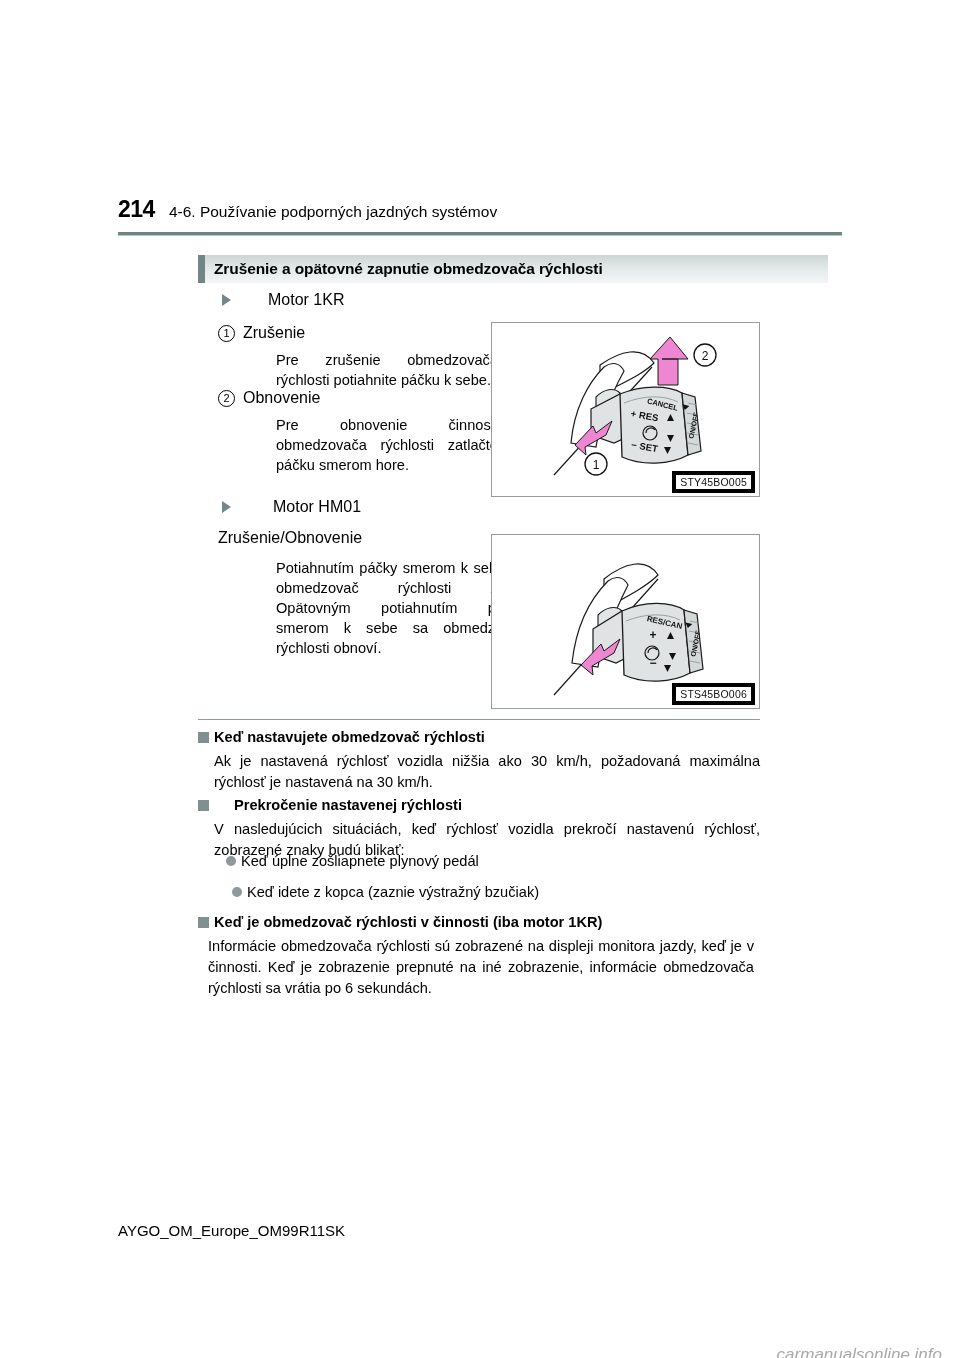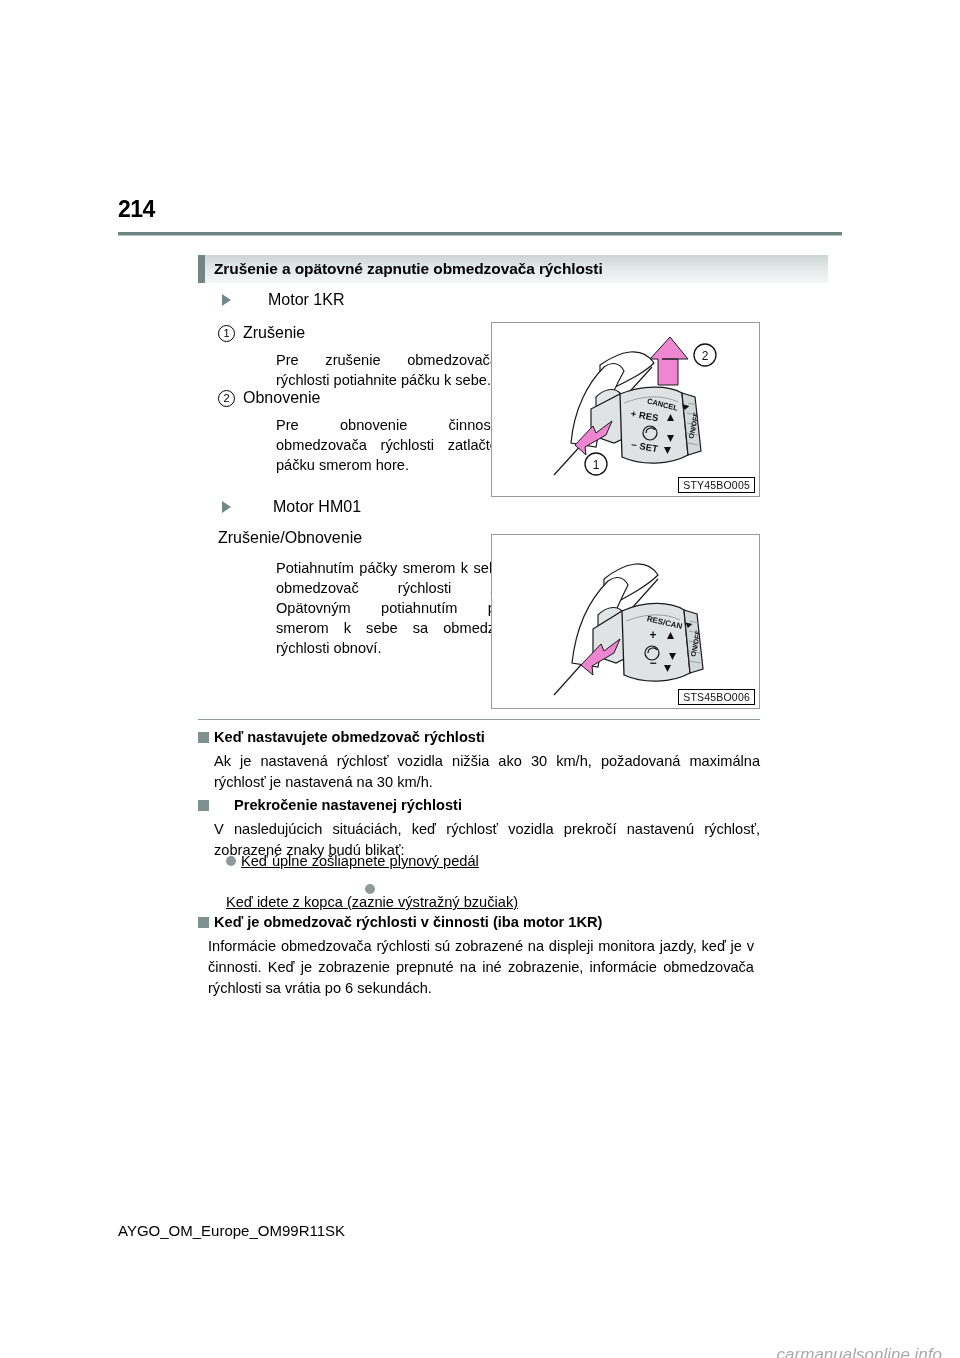--- a/index.html
+++ b/index.html
@@ -126,21 +126,21 @@
     border: 1px solid #9a9a9a;
     background: #ffffff;
     box-sizing: border-box;
   }
   .figure-caption {
     position: absolute;
     right: 4px;
     bottom: 3px;
     font-size: 10.5px;
     letter-spacing: 0.2px;
-    border: 1px solid #000000;
+    border: 4px solid #000000;
     padding: 1px 4px 1px 4px;
     background: #fff;
     color: #111;
   }
 
   
   .note-head {
     position: absolute;
     font-size: 14.6px;
     font-weight: bold;
@@ -157,21 +157,20 @@
     position: absolute;
     font-size: 14.6px;
     line-height: 21px;
     text-align: justify;
   }
   .dot-item {
     position: absolute;
     font-size: 14.6px;
     display: flex;
     align-items: center;
-    text-decoration: underline;
   }
   .dot-marker {
     width: 10px; height: 10px;
     background: #8d9a9a;
     border-radius: 50%;
     margin-right: 5px;
     flex: 0 0 auto;
   }
 
   .bottom-rule {
@@ -197,20 +196,21 @@
     font-size: 17px;
     color: #a9a9a9;
     font-style: italic;
   }
 </style>
 </head>
 <body>
 
 <div class="page-header">
   <div class="page-number">214</div>
+  <div class="page-chapter">4-6. Používanie podporných jazdných systémov</div>
 </div>
 <div class="header-rule"></div>
 <div class="header-rule-thin"></div>
 
 <div class="section-bar">
   <div class="section-bar-accent"></div>
   <div class="section-bar-title">Zrušenie a opätovné zapnutie obmedzovača rýchlosti</div>
 </div>
 
 <div class="tri-heading" style="left:222px; top:291px;gap:28px;">
@@ -316,21 +316,21 @@
 <div class="note-head" style="left:198px; top:797px;gap:20px;">
   <span class="sq-marker"></span>
   <span>Prekročenie nastavenej rýchlosti</span>
 </div>
 <div class="note-body" style="left:214px; top:819px; width:546px;">V nasledujúcich situáciách, keď rýchlosť vozidla prekročí nastavenú rýchlosť, zobrazené znaky budú blikať:</div>
 
 <div class="dot-item" style="left:226px; top:853px;">
   <span class="dot-marker"></span>
   <span>Keď úplne zošliapnete plynový pedál</span>
 </div>
-<div class="dot-item" style="left:226px; top:884px;flex-direction:column;">
+<div class="dot-item" style="left:232px; top:884px;">
   <span class="dot-marker"></span>
   <span>Keď idete z kopca (zaznie výstražný bzučiak)</span>
 </div>
 
 <div class="note-head" style="left:198px; top:914px;">
   <span class="sq-marker"></span>
   <span>Keď je obmedzovač rýchlosti v činnosti (iba motor 1KR)</span>
 </div>
 <div class="note-body" style="left:208px; top:936px; width:546px;">Informácie obmedzovača rýchlosti sú zobrazené na displeji monitora jazdy, keď je v činnosti. Keď je zobrazenie prepnuté na iné zobrazenie, informácie obmedzovača rýchlosti sa vrátia po 6 sekundách.</div>
 

